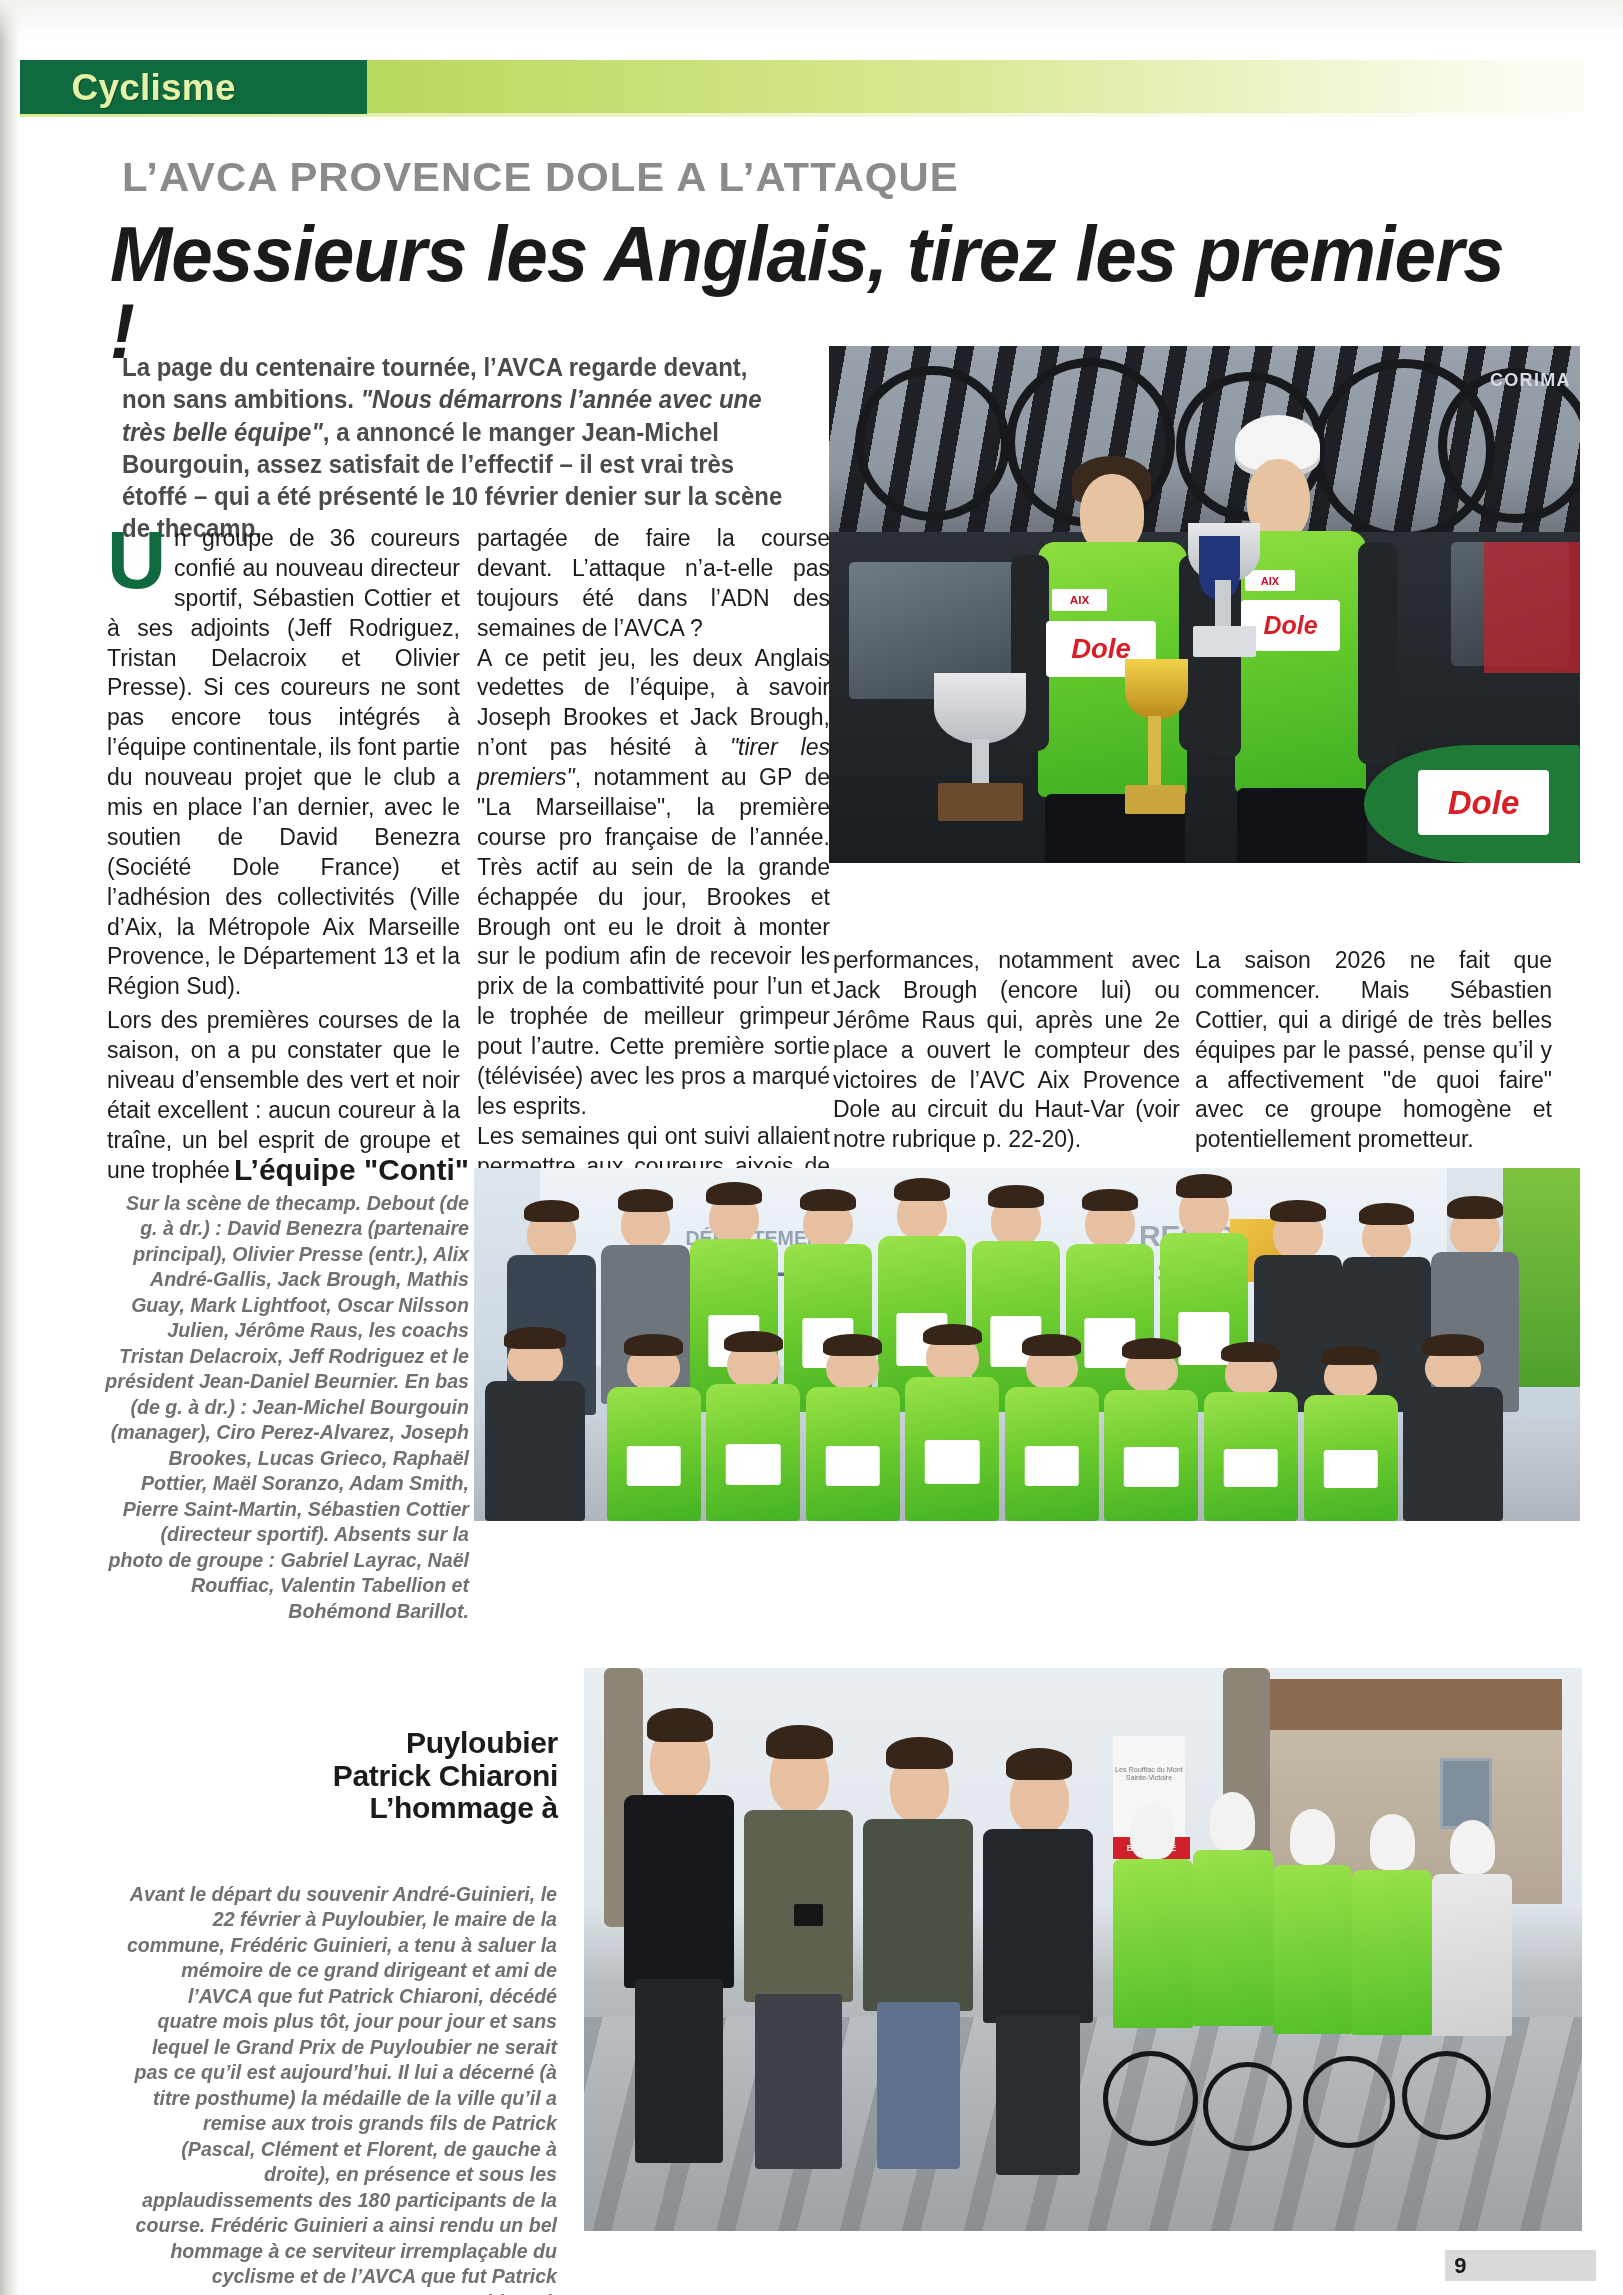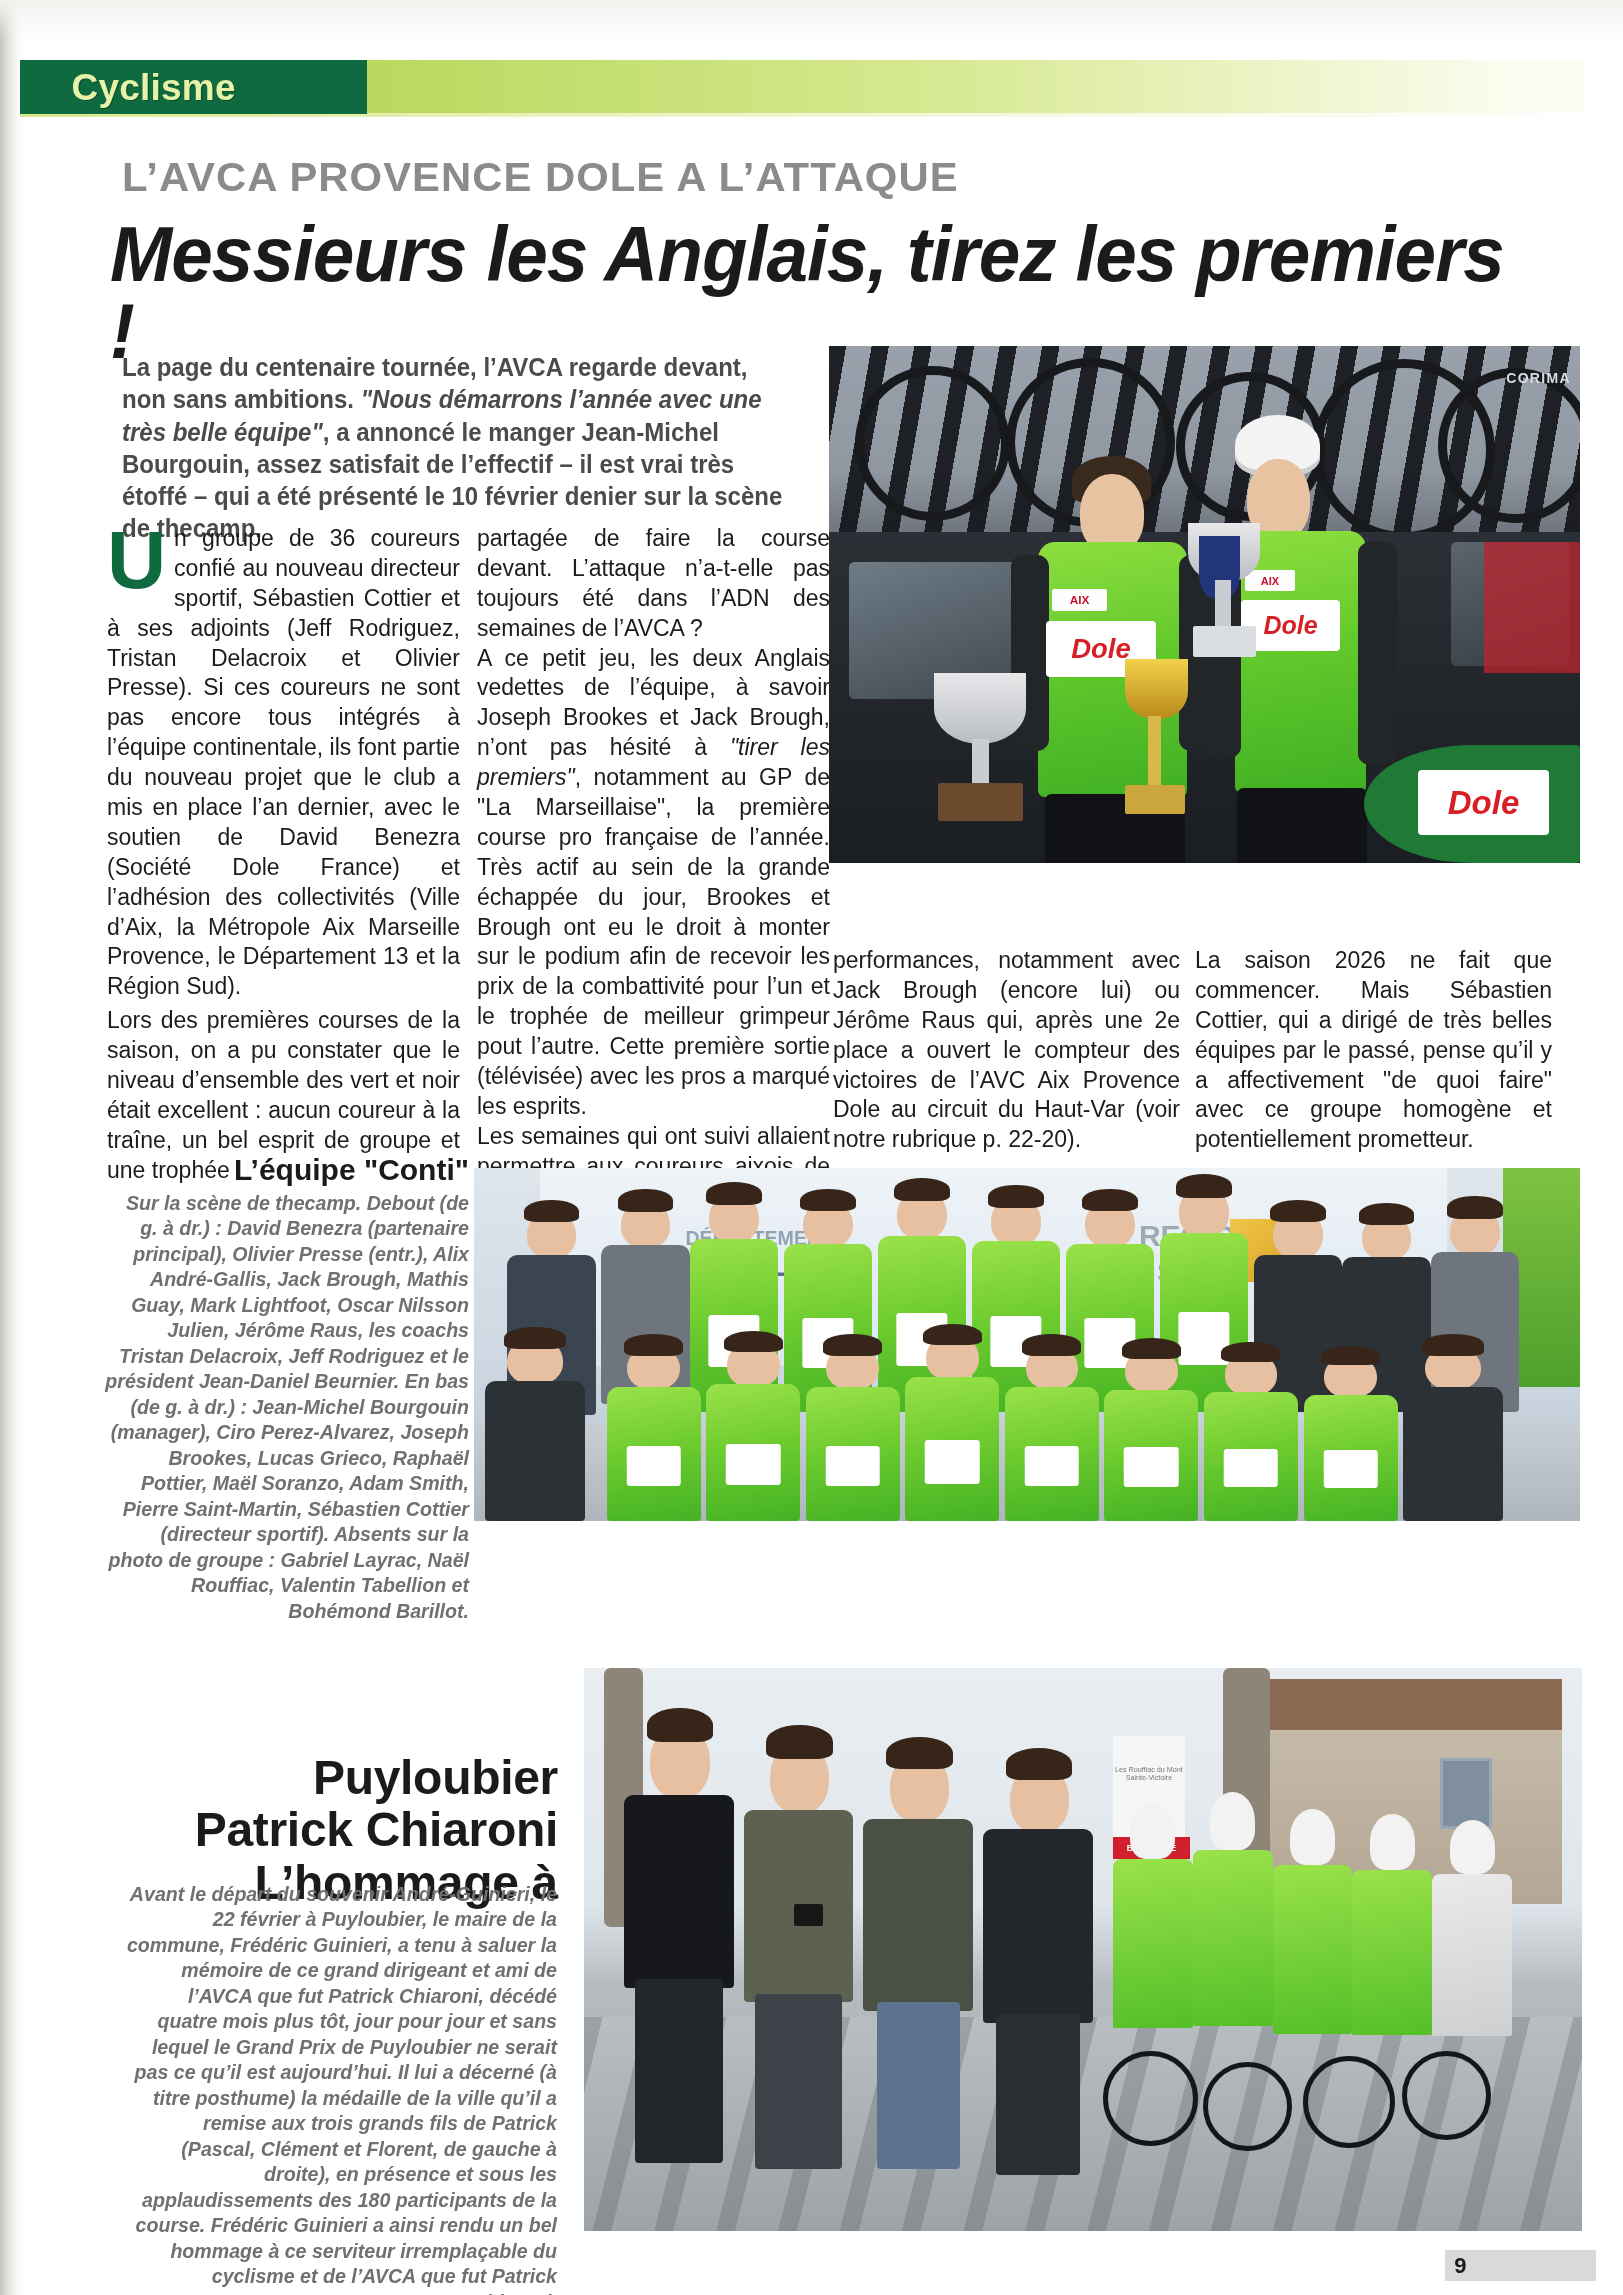--- a/index.html
+++ b/index.html
@@ -101,22 +101,22 @@
     position:absolute;left:105px;top:1191px;width:364px;
     text-align:right;font-size:19.6px;font-weight:bold;font-style:italic;
     color:#707070;line-height:1.30;
   }
 
   .photo-team{left:474px;top:1168px;width:1106px;height:353px;}
 
   
   .puy-title{
     position:absolute;left:118px;top:1727px;width:440px;
-    text-align:right;font-size:48px;font-weight:bold;color:#1b1b1b;
-    line-height:1.09;letter-spacing:-0.3px;margin-top:25px;
+    text-align:right;font-size:30px;font-weight:bold;color:#1b1b1b;
+    line-height:1.09;letter-spacing:-0.3px;
   }
   .puy-body{
     position:absolute;left:124px;top:1882px;width:433px;
     text-align:right;font-size:19.6px;font-weight:bold;font-style:italic;
     color:#707070;line-height:1.30;
   }
 
   .photo-puy{left:584px;top:1668px;width:998px;height:563px;}
 
   
@@ -205,21 +205,21 @@
   </div>
 
   <div class="photo photo-podium">
     <div class="ph-el pod-bg"></div>
     <div class="ph-el pod-bikes"></div>
     <div class="ph-el wheel" style="left:26px;top:19.6px;width:137px;height:137px;"></div>
     <div class="ph-el wheel" style="left:177px;top:11.8px;width:151px;height:151px;"></div>
     <div class="ph-el wheel" style="left:347px;top:26px;width:131px;height:131px;"></div>
     <div class="ph-el wheel" style="left:484px;top:13px;width:164px;height:164px;"></div>
     <div class="ph-el wheel" style="left:609px;top:22px;width:137px;height:137px;"></div>
-    <div class="ph-el" style="right:9.2px;top:23.6px;font-size:14px;color:#d8dde3;font-weight:bold;letter-spacing:1.3px;">CORIMA</div>
+    <div class="ph-el" style="right:9.2px;top:23.6px;font-size:18px;color:#d8dde3;font-weight:bold;letter-spacing:1.3px;">CORIMA</div>
     <div class="ph-el pod-car"></div>
     <div class="ph-el pod-win" style="left:19.6px;top:216px;width:196px;height:137px;border-radius:5.2px;"></div>
     <div class="ph-el pod-win" style="left:622px;top:196px;width:118px;height:124px;border-radius:5.2px;opacity:.7;"></div>
     <div class="ph-el" style="left:655px;top:196px;width:98px;height:131px;background:#b52630;opacity:.8;"></div>
 
     <div class="ph-el hair" style="left:243px;top:110px;width:79px;height:47px;"></div>
     <div class="ph-el face" style="left:251px;top:128px;width:64px;height:80px;"></div>
     <div class="ph-el rider-body" style="left:209px;top:196px;width:149px;height:255px;"></div>
     <div class="ph-el rider-sleeve" style="left:182px;top:209px;width:38px;height:196px;"></div>
     <div class="ph-el rider-sleeve" style="left:350px;top:209px;width:38px;height:196px;"></div>

